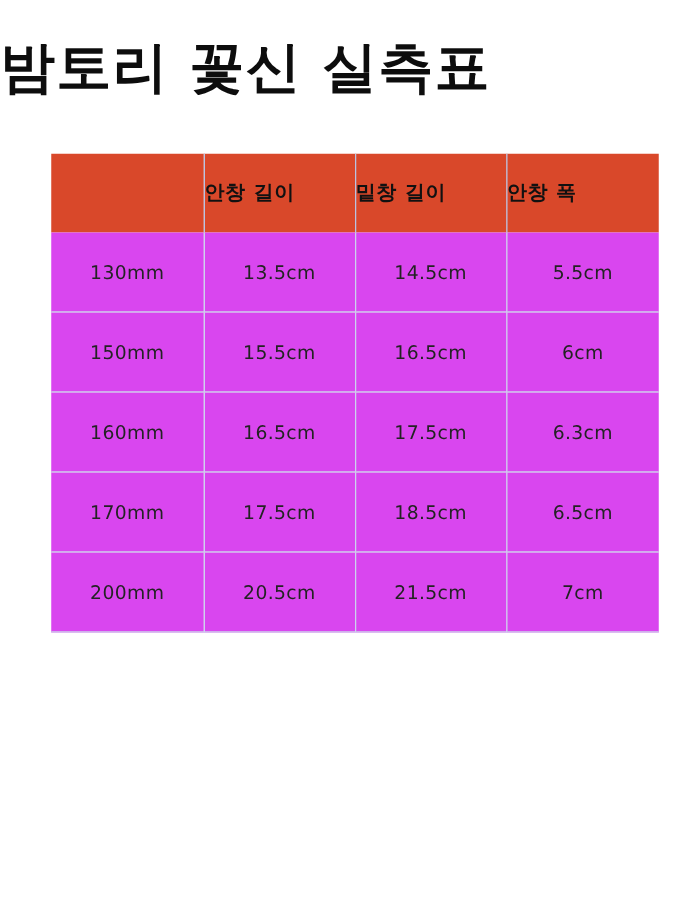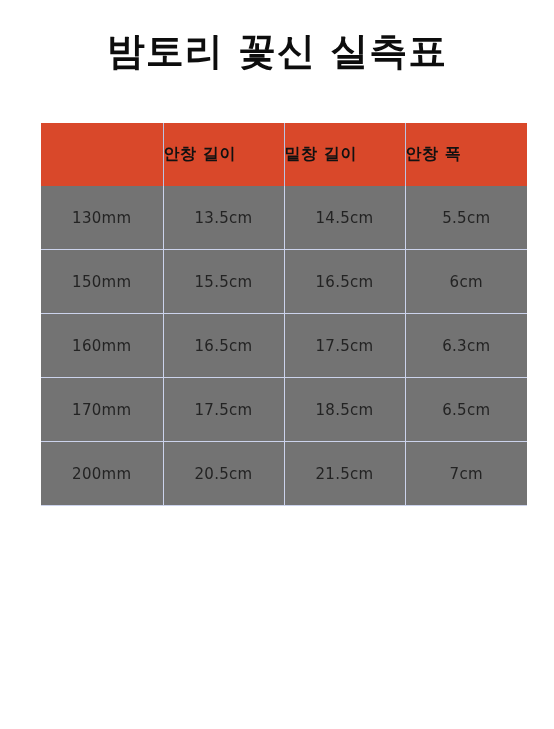--- a/index.html
+++ b/index.html
@@ -23,23 +23,23 @@
     height: 729px;
     box-sizing: border-box;
   }
 
   
   .title {
     position: absolute;
     left: 0;
     top: 28px;
     width: 554px;
-    text-align: center;
+    text-align: left;
     font-family: "DejaVu Sans", "Liberation Sans", sans-serif;
-    font-size: 38px;
+    font-size: 44px;
     font-weight: 700;
     letter-spacing: 1px;
     color: #0d0d0d;
     line-height: 1.22;
     white-space: nowrap;
   }
 
   
   .table-wrap {
     position: absolute;
@@ -84,21 +84,21 @@
 
   
   tbody tr.data-row td {
     height: 63px;
     font-size: 15px;
     font-weight: 400;
     text-align: center;
     vertical-align: middle;
     padding: 0;
     color: #232323;
-    background: #737373;
+    background: #d946ef;
     border-right: 1px solid #ccd3ec;
     border-bottom: 1px solid #ccd3ec;
     letter-spacing: 0.3px;
   }
 
   tbody tr.data-row td:last-child {
     border-right: none;
   }
 
   tbody tr.data-row td.size-cell {

